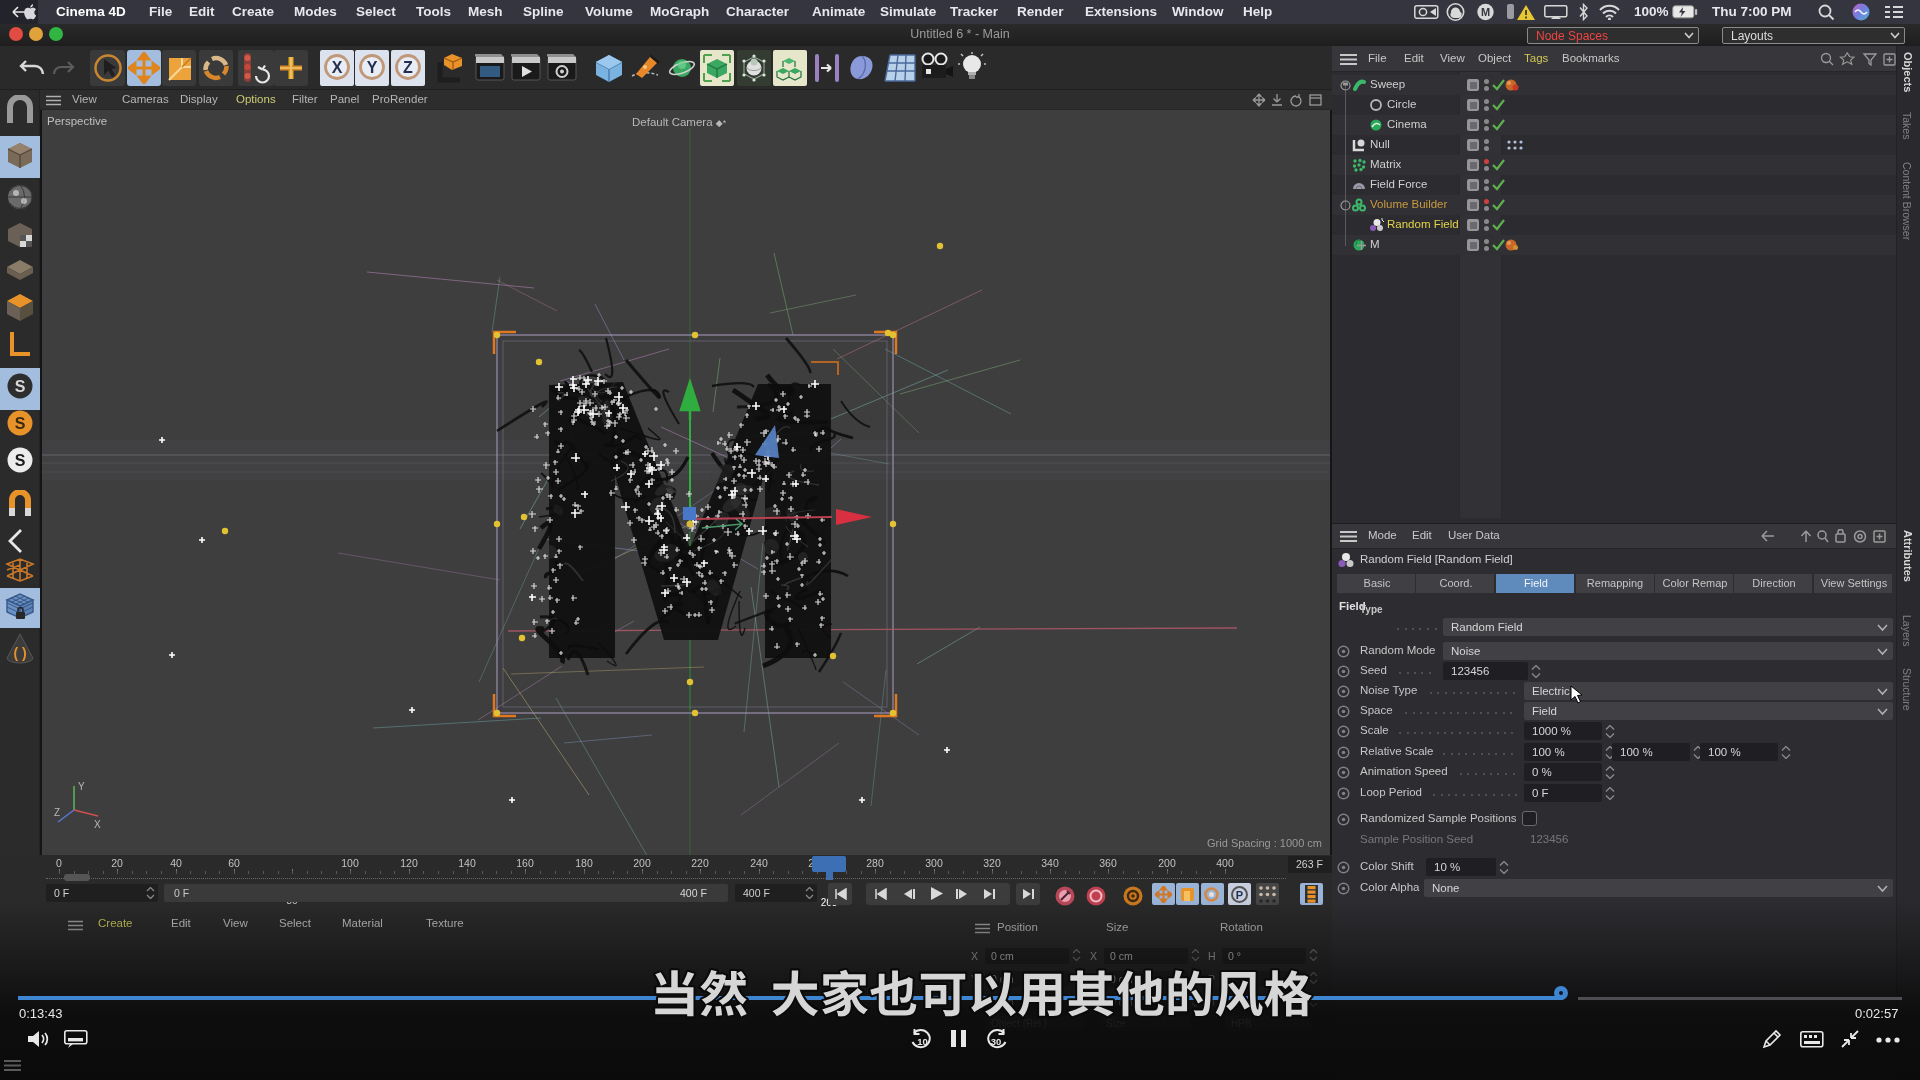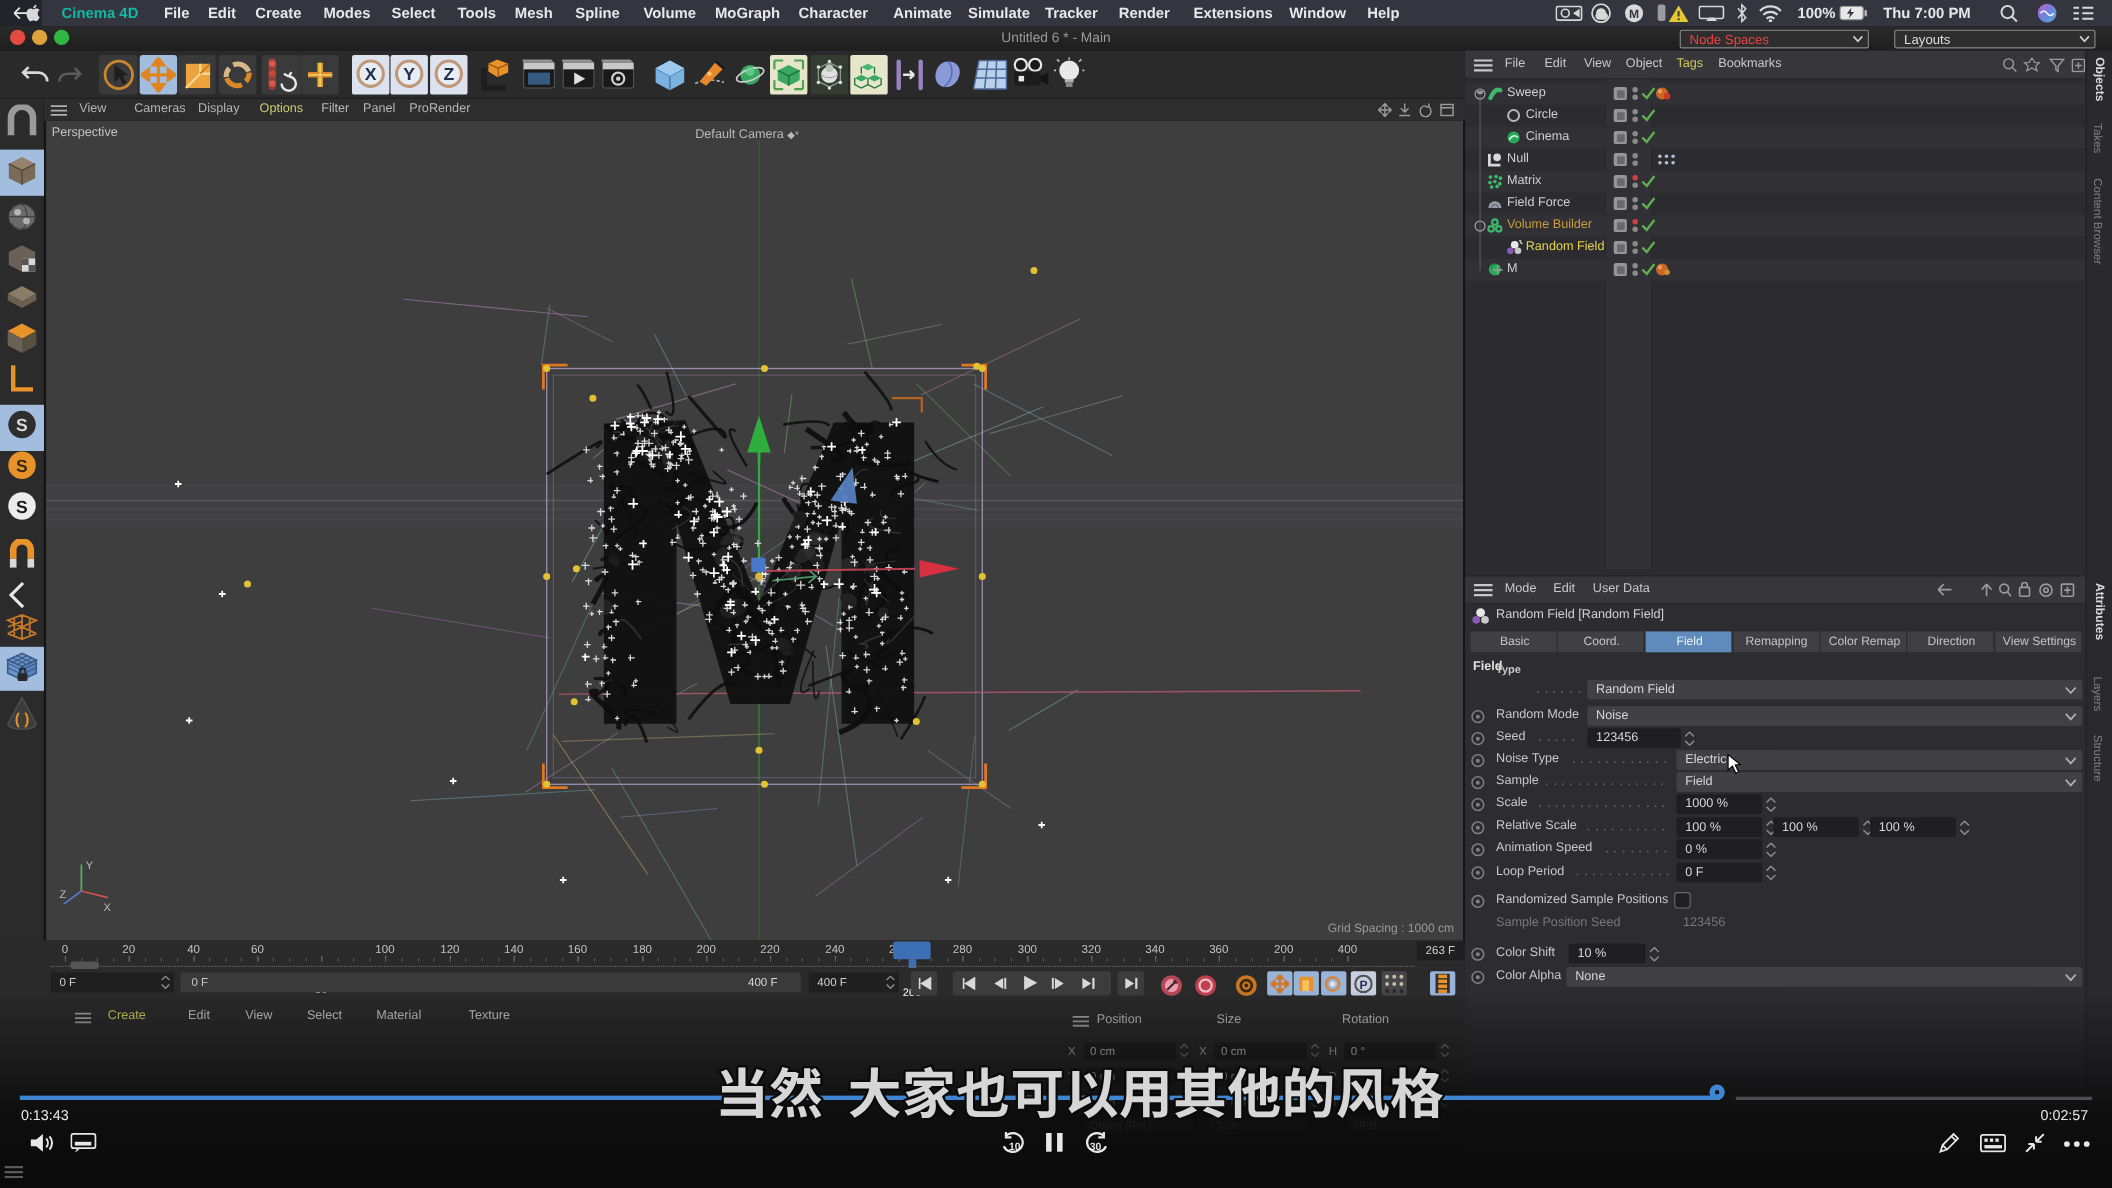--- a/index.html
+++ b/index.html
@@ -8,21 +8,21 @@
 <div class="abs" style="left:0;top:0;width:1920px;height:1080px;background:#151515">
 
 <div class="abs" style="left:0;top:0;width:1920px;height:24px;background:#35353f"></div>
     <div class="abs" style="left:0;top:0;width:38px;height:26px;background:#23232c"></div>
     <svg class="abs" style="left:12px;top:6px" width="16" height="12">
       <path d="M1 6 H15 M1 6 L6 1 M1 6 L6 11" stroke="#e8e8e8" stroke-width="1.6" fill="none"></path>
     </svg>
     <svg class="abs" style="left:23px;top:4px" width="14" height="16" viewBox="0 0 14 16">
       <path fill="#d8d8dc" d="M11.3 8.4c0-2 1.6-2.9 1.7-3-0.9-1.4-2.3-1.5-2.8-1.6-1.2-0.1-2.3 0.7-2.9 0.7-0.6 0-1.5-0.7-2.5-0.7-1.3 0-2.5 0.8-3.1 1.9-1.3 2.3-0.3 5.8 1 7.7 0.6 0.9 1.4 2 2.3 1.9 0.9 0 1.3-0.6 2.4-0.6 1.1 0 1.4 0.6 2.4 0.6 1 0 1.7-0.9 2.3-1.8 0.7-1 1-2 1-2.1-0.1 0-1.8-0.8-1.8-3zM9.4 2.6c0.5-0.6 0.8-1.5 0.7-2.3-0.7 0-1.6 0.5-2.1 1.1-0.5 0.5-0.9 1.4-0.8 2.2 0.9 0.1 1.7-0.4 2.2-1z"></path>
     </svg>
-    <div class="t" style="left:56px;top:4px;font-size:13.5px;font-weight:700;color:#14b8a6">Cinema 4D</div>
+    <div class="t" style="left:56px;top:4px;font-size:13.5px;font-weight:700;color:#ffffff">Cinema 4D</div>
     <div class="t" style="left:149px;top:4px;font-size:13.5px;font-weight:600;color:#e7e7ee">File</div>
     <div class="t" style="left:189px;top:4px;font-size:13.5px;font-weight:600;color:#e7e7ee">Edit</div>
     <div class="t" style="left:232px;top:4px;font-size:13.5px;font-weight:600;color:#e7e7ee">Create</div>
     <div class="t" style="left:294px;top:4px;font-size:13.5px;font-weight:600;color:#e7e7ee">Modes</div>
     <div class="t" style="left:356px;top:4px;font-size:13.5px;font-weight:600;color:#e7e7ee">Select</div>
     <div class="t" style="left:416px;top:4px;font-size:13.5px;font-weight:600;color:#e7e7ee">Tools</div>
     <div class="t" style="left:468px;top:4px;font-size:13.5px;font-weight:600;color:#e7e7ee">Mesh</div>
     <div class="t" style="left:523px;top:4px;font-size:13.5px;font-weight:600;color:#e7e7ee">Spline</div>
     <div class="t" style="left:585px;top:4px;font-size:13.5px;font-weight:600;color:#e7e7ee">Volume</div>
     <div class="t" style="left:650px;top:4px;font-size:13.5px;font-weight:600;color:#e7e7ee">MoGraph</div>
@@ -1156,21 +1156,21 @@
     <div class="t" style="left:1360px;top:684px;font-size:11.5px;font-weight:normal;color:#c6c6c6">Noise Type</div>
     <div class="abs" style="left:1524px;top:682px;width:369px;height:18px;background:#404045;border-radius:2px"></div>
     <div class="t" style="left:1532px;top:684.5px;font-size:11.5px;color:#d6d6d6">Electric</div>
     <svg class="abs" style="left:1877px;top:688px" width="11" height="8">
       <path d="M1 1 L5.5 6 L10 1" stroke="#b0b0b0" stroke-width="1.6" fill="none"></path>
     </svg>
     <svg class="abs" style="left:1337px;top:705px" width="13" height="13">
       <circle cx="6.5" cy="6.5" r="5.3" fill="none" stroke="#808084" stroke-width="1.4"></circle>
       <circle cx="6.5" cy="6.5" r="1.8" fill="#808084"></circle>
     </svg>
-    <div class="t" style="left:1360px;top:704px;font-size:11.5px;font-weight:normal;color:#c6c6c6">Sample</div>
+    <div class="t" style="left:1360px;top:704px;font-size:11.5px;font-weight:normal;color:#c6c6c6">Space</div>
     <div class="abs" style="left:1524px;top:702px;width:369px;height:18px;background:#404045;border-radius:2px"></div>
     <div class="t" style="left:1532px;top:704.5px;font-size:11.5px;color:#d6d6d6">Field</div>
     <svg class="abs" style="left:1877px;top:708px" width="11" height="8">
       <path d="M1 1 L5.5 6 L10 1" stroke="#b0b0b0" stroke-width="1.6" fill="none"></path>
     </svg>
     <svg class="abs" style="left:1337px;top:725px" width="13" height="13">
       <circle cx="6.5" cy="6.5" r="5.3" fill="none" stroke="#808084" stroke-width="1.4"></circle>
       <circle cx="6.5" cy="6.5" r="1.8" fill="#808084"></circle>
     </svg>
     <div class="t" style="left:1360px;top:724px;font-size:11.5px;font-weight:normal;color:#c6c6c6">Scale</div>

